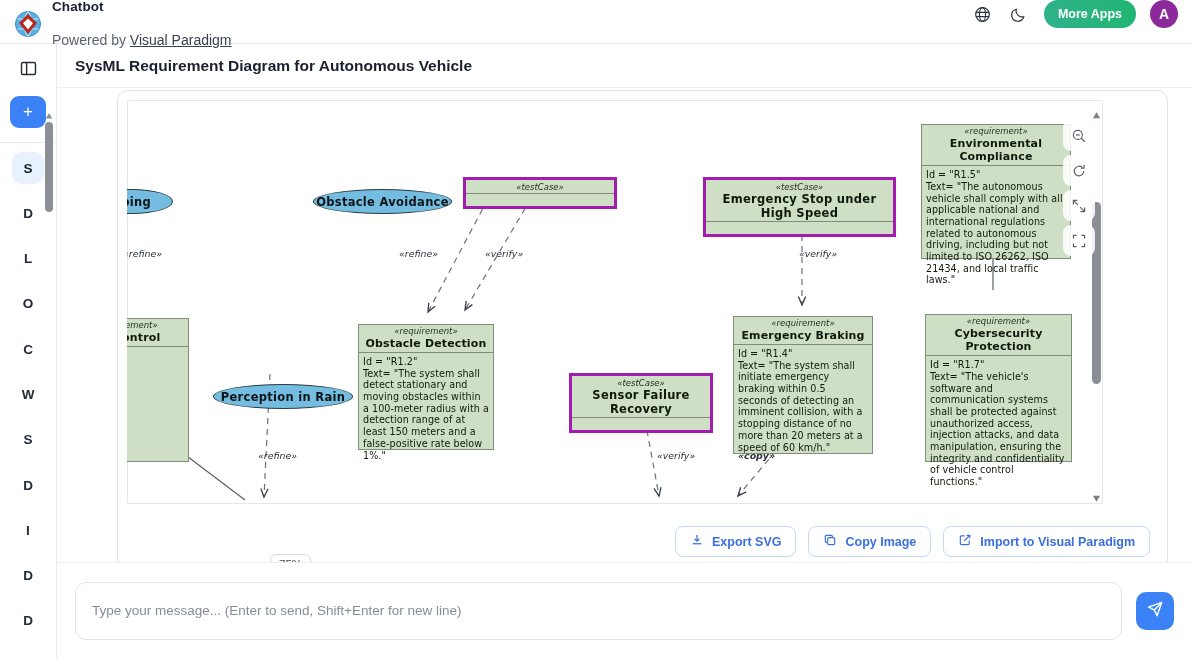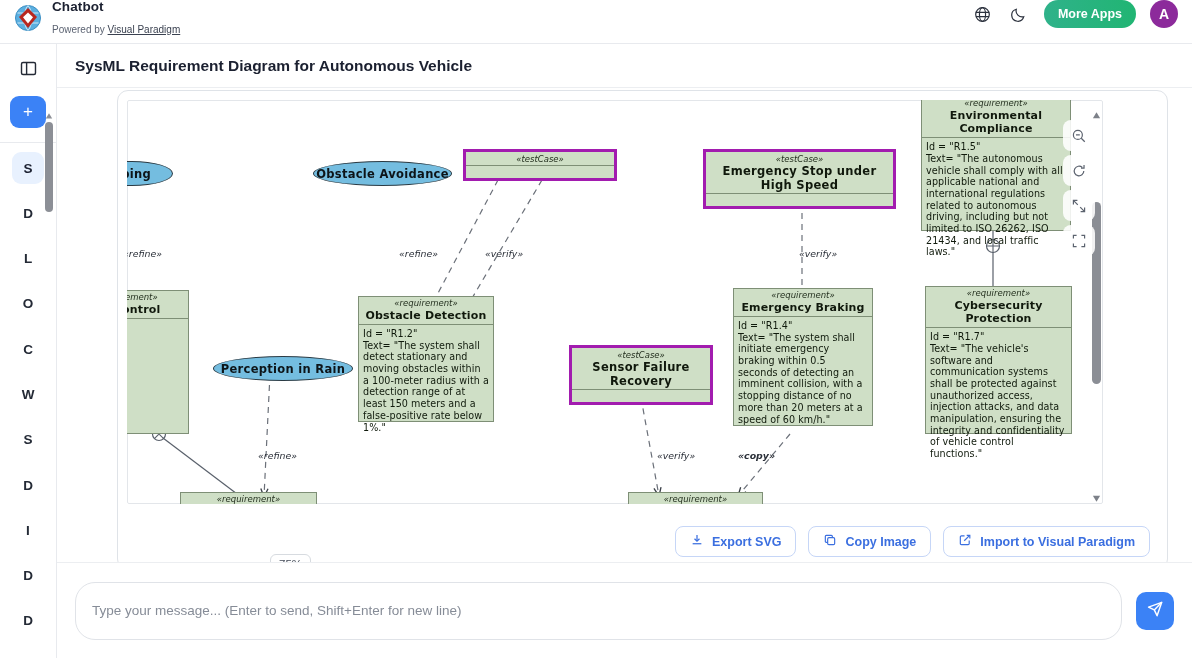--- a/index.html
+++ b/index.html
@@ -17,21 +17,21 @@
     display:flex; align-items:flex-start;
     padding:0 14px 4px 14px;
     border-bottom:1px solid #e8eaee;
     background:#fff;
     position:relative;
   }
   .brand { display:flex; align-items:center; gap:10px; }
   .logo { width:28px; height:28px; flex:0 0 28px; position:relative; }
   .brand-text { line-height:1.08; }
   .brand-title { font-size:13.5px; font-weight:700; color:#1b2030; letter-spacing:.1px; }
-  .brand-sub { font-size:10px; color:#5c6372; margin-top:10px; }
+  .brand-sub { font-size:14px; color:#5c6372; margin-top:18px; }
   .brand-sub a { color:#3a4150; text-decoration:underline; }
   .top-right { margin-left:auto; display:flex; align-items:center; gap:14px; }
   .icon-btn {
     width:22px; height:22px; display:flex; align-items:center; justify-content:center;
     color:#2b313d; cursor:pointer; background:none; border:none; padding:0;
   }
   .more-apps {
     height:28px; padding:0 14px; border-radius:14px; border:none;
     background:linear-gradient(90deg,#2fb28a,#21b573);
     color:#fff; font-size:12.5px; font-weight:700; cursor:pointer;
@@ -102,21 +102,21 @@
   .canvas-wrap {
     position:absolute; left:9px; top:9px; width:976px; height:404px;
     background:#fff; overflow:hidden;
   }
   .canvas-bg {
     position:absolute; inset:0;
     border:1px solid #e3e6ea; border-radius:2px; background:#fff;
   }
 
   
-  .node { position:absolute; font-family:"DejaVu Sans", sans-serif; }
+  .node { position:absolute; font-family:"DejaVu Sans", sans-serif;margin-top:28px; }
   .req {
     background:#cfdfc6; border:1px solid #7e8f76;
     box-shadow:0 0 0 0 rgba(0,0,0,0);
   }
   .req .hdr { padding:2px 3px 2px 3px; text-align:center; }
   .req .stereo { font-size:8.5px; font-style:italic; color:#24301f; line-height:1.15; }
   .req .nm { font-size:11px; font-weight:700; color:#10180c; line-height:1.2; letter-spacing:.15px; }
   .req .sep { height:1px; background:#7e8f76; }
   .req .body {
     padding:3px 4px; font-size:9.6px; line-height:1.22; color:#101a0c;
@@ -176,21 +176,21 @@
     display:flex; align-items:center; gap:8px; cursor:pointer;
     font-family:"Liberation Sans", sans-serif;
   }
 
   
   .composer {
     height:96px; border-top:1px solid #eceef1; display:flex; align-items:center;
     padding:0 18px 0 18px; gap:14px; background:#fff;
   }
   .input-box {
-    flex:1; height:58px; border:1px solid #e0e3e8; border-radius:20px;
+    flex:1; height:58px; border:1px solid #e0e3e8; border-radius:11px;
     display:flex; align-items:center; padding:0 16px;
     font-size:13.5px; color:#868c97; background:#fff; cursor:text;
   }
   .send-btn {
     width:38px; height:38px; border-radius:10px; background:#3b82f6;
     display:flex; align-items:center; justify-content:center;
     color:#fff; cursor:pointer; border:none;
   }
 </style>
 </head>

